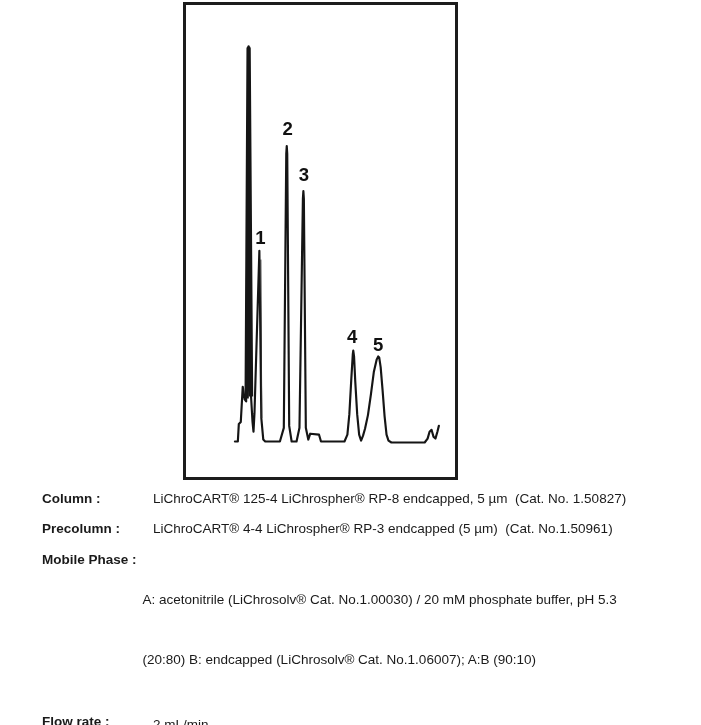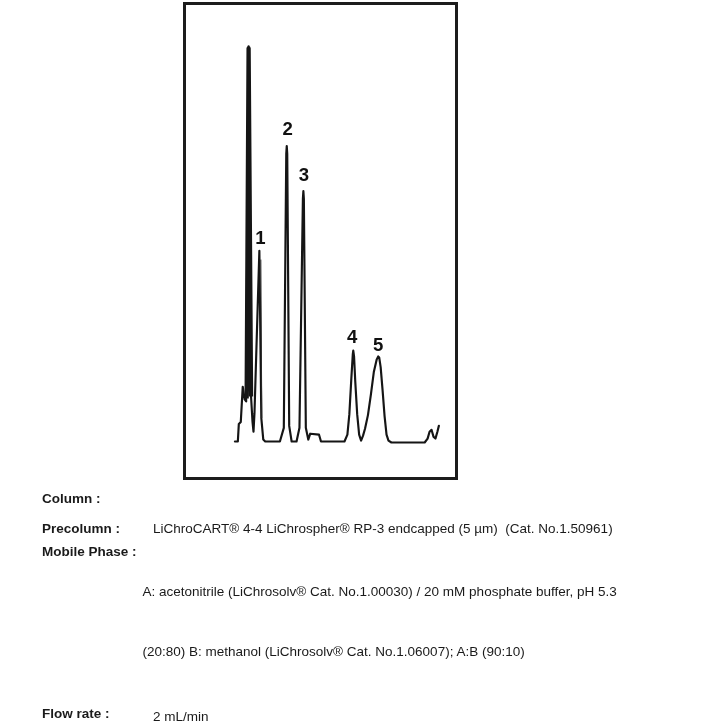--- a/index.html
+++ b/index.html
@@ -34,21 +34,21 @@
   .row{display:flex;align-items:flex-start;}
   .row .lbl{
     flex:0 0 111px;
     font-weight:bold;
     white-space:nowrap;
   }
   .row.tight .lbl{flex:0 0 auto;margin-right:6px;}
   .row .val{flex:1 1 auto;white-space:pre-wrap;}
   .row .val.voff{padding-top:3px;}
   .mb10{margin-bottom:10px;}
-  .mb11{margin-bottom:3px;}
+  .mb11{margin-bottom:11px;}
   .mb2{margin-bottom:2px;}
   .mb7{margin-bottom:7px;}
 </style>
 </head>
 <body>
 
 <div class="page">
 
   <div class="chrom-box">
     <svg id="chrom-svg" viewBox="0 0 275 478" aria-hidden="true">
@@ -60,32 +60,33 @@
         <text x="120.5" y="178" class="peak-label">3</text>
         <text x="170" y="343" class="peak-label">4</text>
         <text x="196.5" y="351" class="peak-label">5</text>
       </svg>
   </div>
 
   <div class="method">
 
     <div class="row mb10">
       <div class="lbl">Column :</div>
+      <div class="val">LiChroCART® 125-4 LiChrospher® RP-8 endcapped, 5 µm  (Cat. No. 1.50827)</div>
     </div>
 
     <div class="row mb11">
       <div class="lbl">Precolumn :</div>
       <div class="val">LiChroCART® 4-4 LiChrospher® RP-3 endcapped (5 µm)  (Cat. No.1.50961)</div>
     </div>
 
     <div class="row tight mb2">
       <div class="lbl">Mobile Phase :</div>
       <div class="val">
         <div>A: acetonitrile (LiChrosolv® Cat. No.1.00030) / 20 mM phosphate buffer, pH 5.3</div>
-        <div>(20:80) B: methanol (LiChrosolv® Cat. No.1.06007); A:B (90:10)</div>
+        <div>(20:80) B: endcapped (LiChrosolv® Cat. No.1.06007); A:B (90:10)</div>
       </div>
     </div>
 
     <div class="row mb7">
       <div class="lbl">Flow rate :</div>
       <div class="val voff">2 mL/min</div>
     </div>
 
   </div>
 </div>

